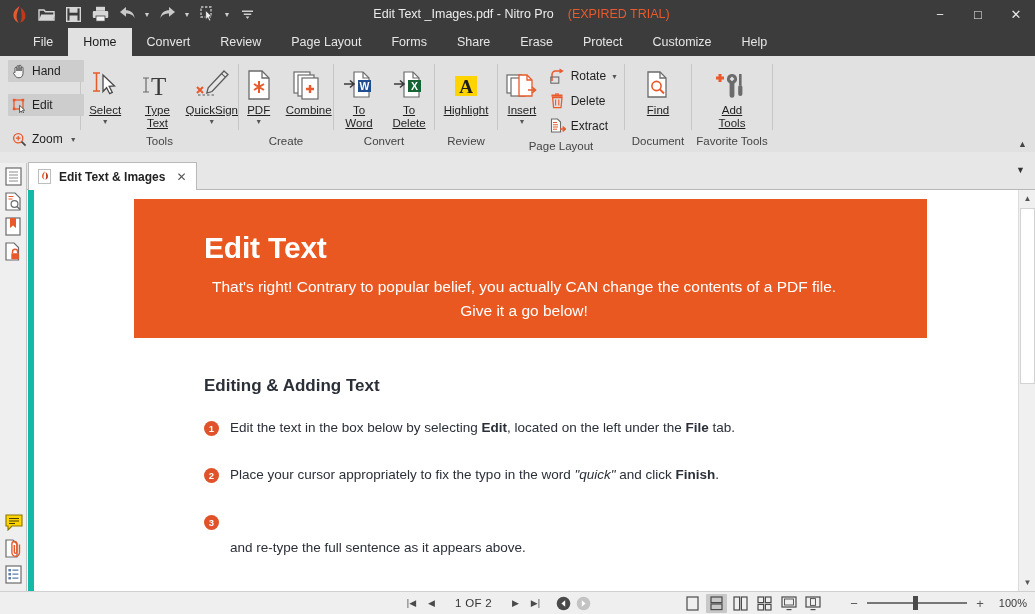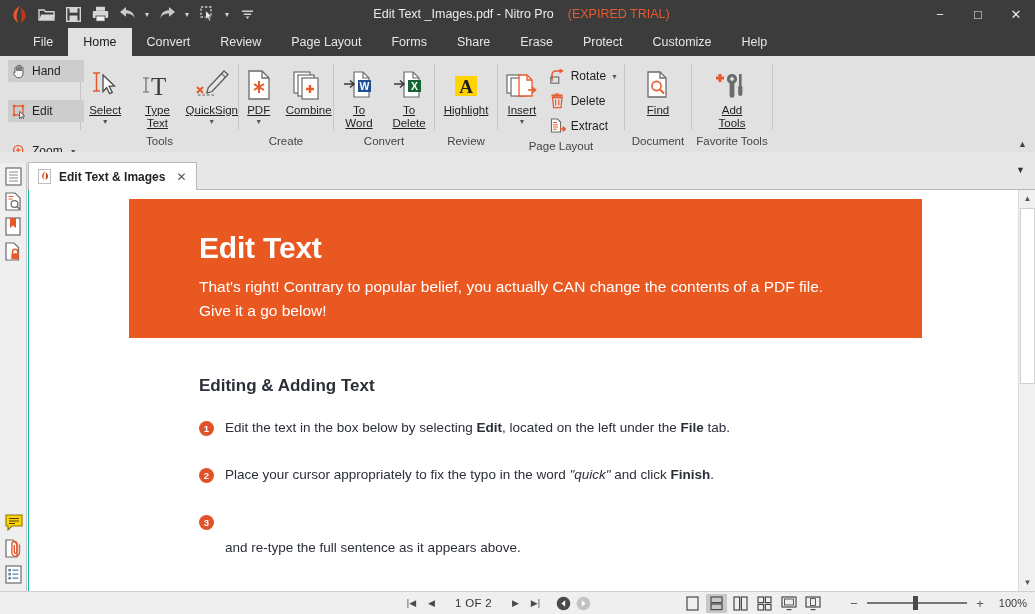--- a/index.html
+++ b/index.html
@@ -55,21 +55,21 @@
   }
   .rgroup { position: relative; display: flex; flex-direction: column; }
   .rgroup-body { flex: 1; display: flex; align-items: flex-start; padding-top: 5px; }
   .rgroup-label {
     height: 16px; text-align: center; font-size: 11.5px; color: #444;
     line-height: 16px; margin-bottom: 3px;
   }
   .vsep { width: 1px; background: #c6c6c6; margin: 8px 0 22px 0; }
 
   
-  .smallcol { display: flex; flex-direction: column; padding: 4px 0 0 8px; gap: 18px; }
+  .smallcol { display: flex; flex-direction: column; padding: 4px 0 0 8px; gap: 12px; }
   .smallbtn {
     display: flex; align-items: center; gap: 5px; height: 22px; padding: 0 7px 0 4px;
     font-size: 12px; color: #1f1f1f; cursor: default; border-radius: 1px;
   }
   .smallbtn.sel { background: #cdcdcd; }
   .smallbtn .cap { font-size: 7px; color: #555; margin-left: 2px; }
 
   .bigbtn {
     width: 58px; display: flex; flex-direction: column; align-items: center;
     padding-top: 4px; cursor: default;
@@ -116,35 +116,35 @@
   }
   .rail-bottom {
     position: absolute; left: 0; bottom: 0; width: 27px;
     display: flex; flex-direction: column; align-items: center; gap: 5px; padding-bottom: 6px;
   }
   .rail-ico { width: 21px; height: 21px; display: flex; align-items: center; justify-content: center; cursor: default; }
 
   
   .docview {
     position: absolute; left: 28px; top: 190px; right: 17px; bottom: 23px;
-    background: #22c55e; border-left: 1px solid #14b8a6;
+    background: #22c55e; border-left: 6px solid #14b8a6;
     overflow: hidden;
   }
   .page {
     position: absolute; left: 0; top: 0; width: 990px; height: 560px;
     background: #ffffff; border: 1px solid #c9c9c9; border-top: none; border-left: none;
   }
   .banner {
     position: absolute; left: 100px; top: 9px; width: 793px; height: 139px;
     background: #ea5822; padding: 32px 0 0 70px;
   }
   .banner h1 {
     font-size: 30px; font-weight: bold; color: #fff; letter-spacing: -0.2px; margin-bottom: 10px;
   }
-  .banner p { font-size: 15.5px; color: #fff; line-height: 24px; max-width: 640px; }
+  .banner p { font-size: 15.5px; color: #fff; line-height: 24px; max-width: 640px; text-align: center; }
 
   .content { position: absolute; left: 100px; top: 148px; width: 793px; }
   .content h2 {
     font-size: 17px; font-weight: bold; color: #2b2f38; margin: 38px 0 0 70px;
   }
   .steps { margin: 22px 0 0 70px; }
   .step { display: flex; align-items: flex-start; gap: 11px; margin-bottom: 27px; }
   .badge {
     flex: none; width: 15px; height: 15px; border-radius: 50%; background: #e0522a;
     color: #fff; font-size: 9.5px; font-weight: bold;

